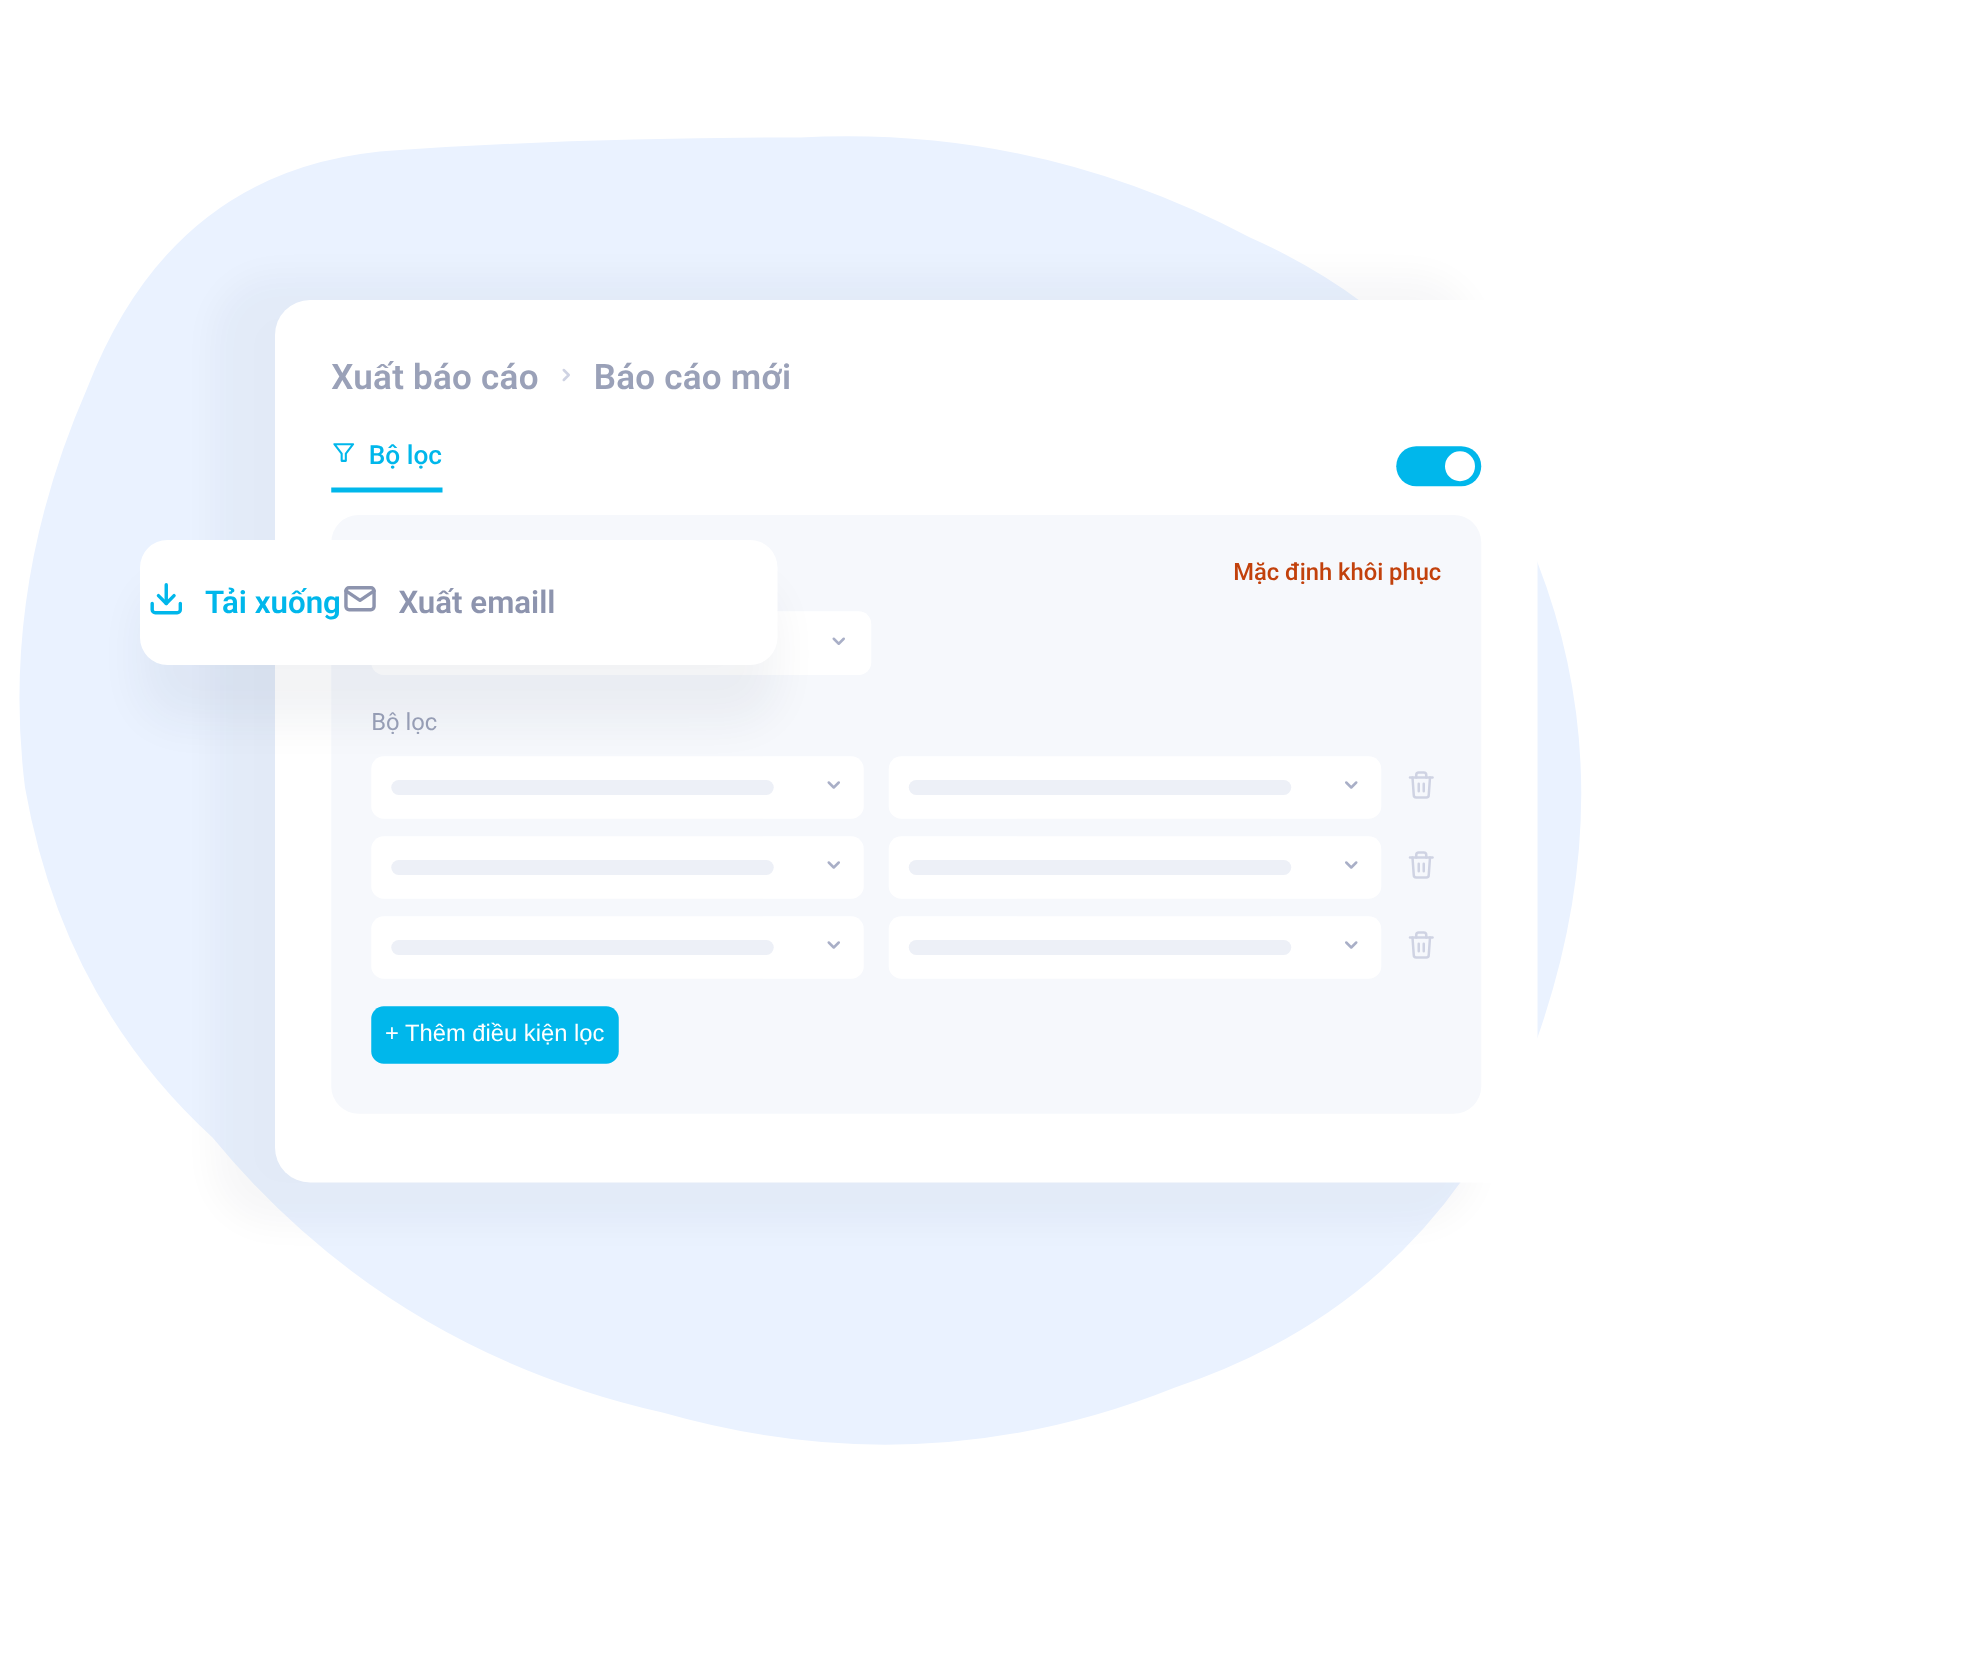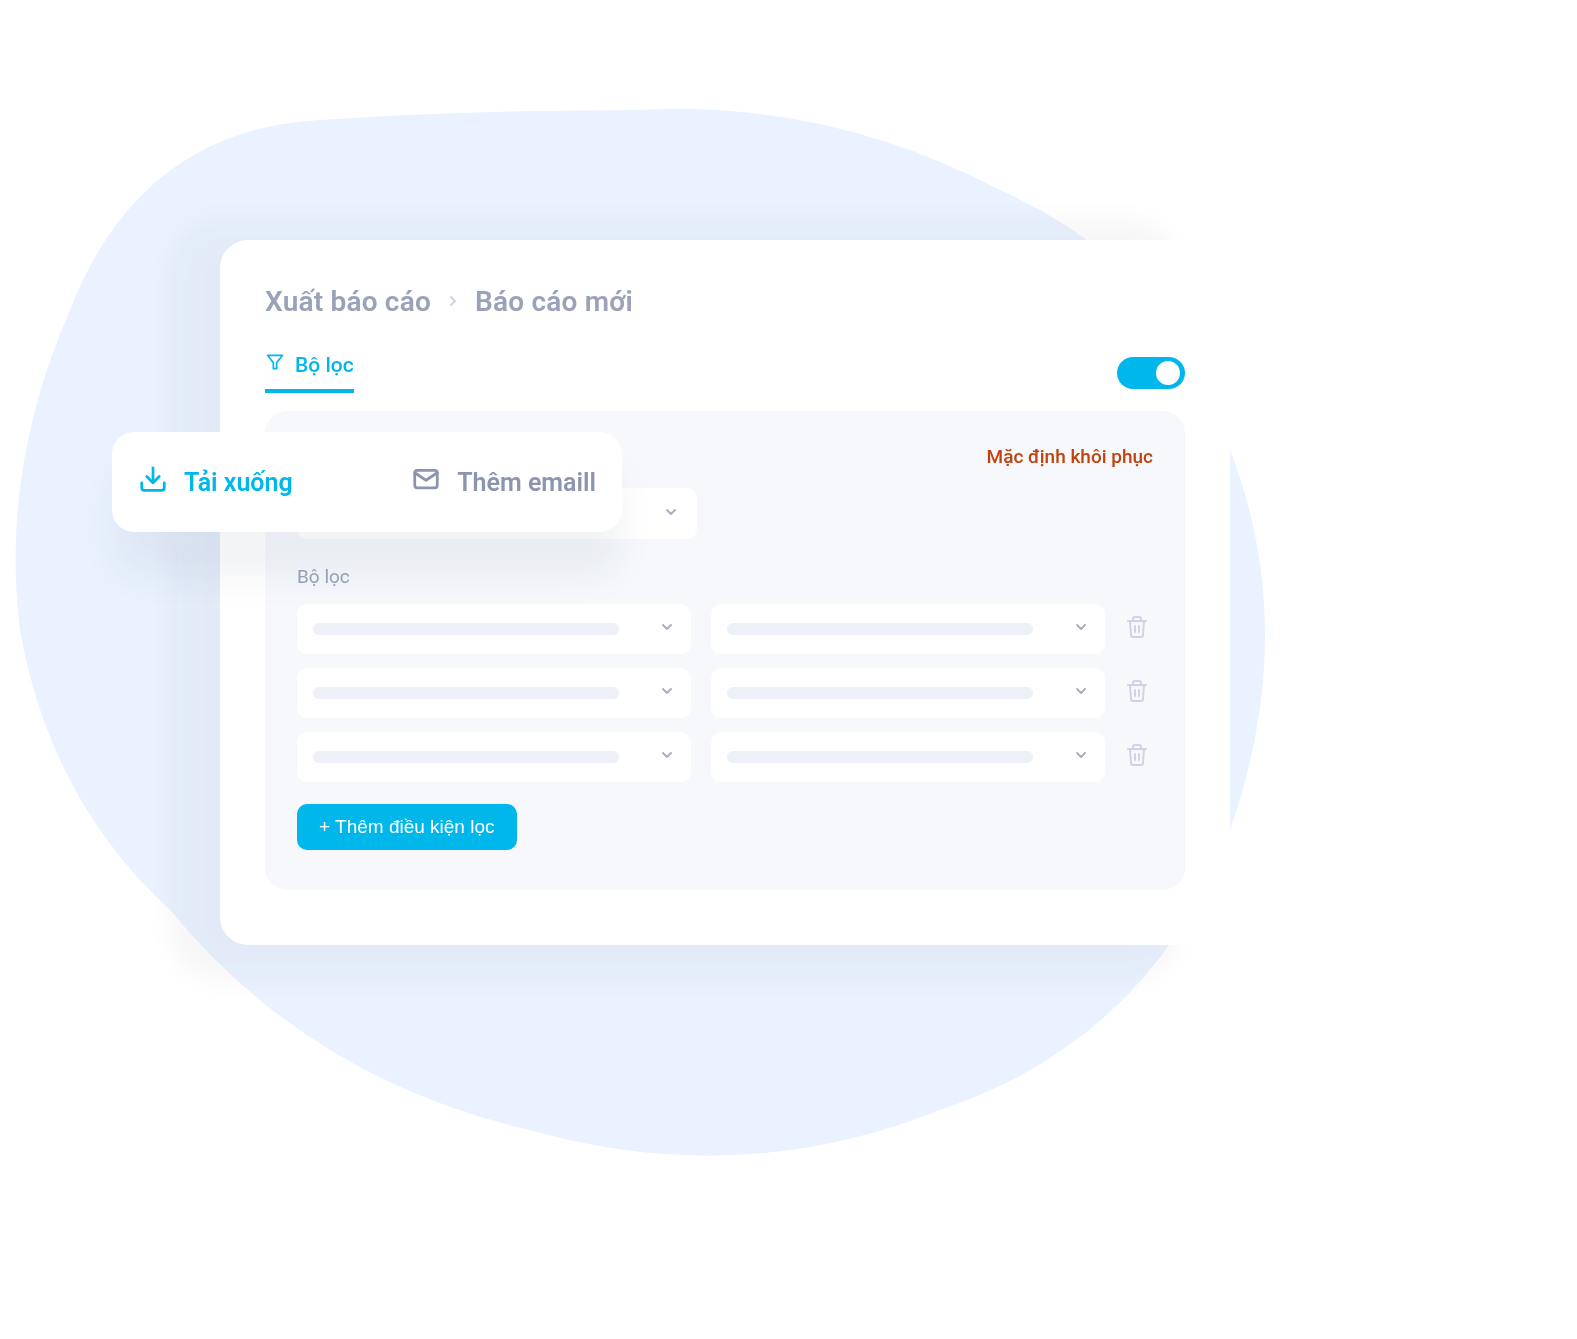--- a/index.html
+++ b/index.html
@@ -179,21 +179,21 @@
       width: 28px;
       height: 28px;
       color: #cfd3e3;
       cursor: pointer;
       flex: none;
     }
     .add-btn {
       background: #00b7eb;
       color: #fff;
       border: none;
-      padding: 12px 22px;
+      padding: 12px 11px;
       border-radius: 10px;
       font-size: 19px;
       font-weight: 500;
       cursor: pointer;
       margin-top: 8px;
     }
     .popover-shadow {
       position: absolute;
       left: 112px;
       top: 468px;
@@ -209,22 +209,22 @@
       position: absolute;
       left: 112px;
       top: 432px;
       width: 510px;
       height: 100px;
       background: #fff;
       border-radius: 22px;
       z-index: 5;
       display: flex;
       align-items: center;
-      justify-content: space-between;
-      padding: 0 26px;
+      justify-content: flex-start;
+      padding: 0 6px;
     }
     .popover-item {
       display: flex;
       align-items: center;
       gap: 16px;
       font-size: 25px;
       font-weight: 600;
       cursor: pointer;
     }
     .popover-item.active { color: #00b7eb; }
@@ -374,15 +374,15 @@
     </span>
     <span>Tải xuống</span>
   </div>
   <div class="popover-item inactive">
     <span>
       <svg viewBox="0 0 24 24" fill="none" stroke="currentColor" stroke-width="2.2" stroke-linecap="round" stroke-linejoin="round">
           <rect x="3" y="5" width="18" height="14" rx="2"></rect>
           <polyline points="3 7 12 13 21 7"></polyline>
         </svg>
     </span>
-    <span>Thêm emaill</span>
+    <span>Xuất emaill</span>
   </div>
 </div>
 
 </body></html>

